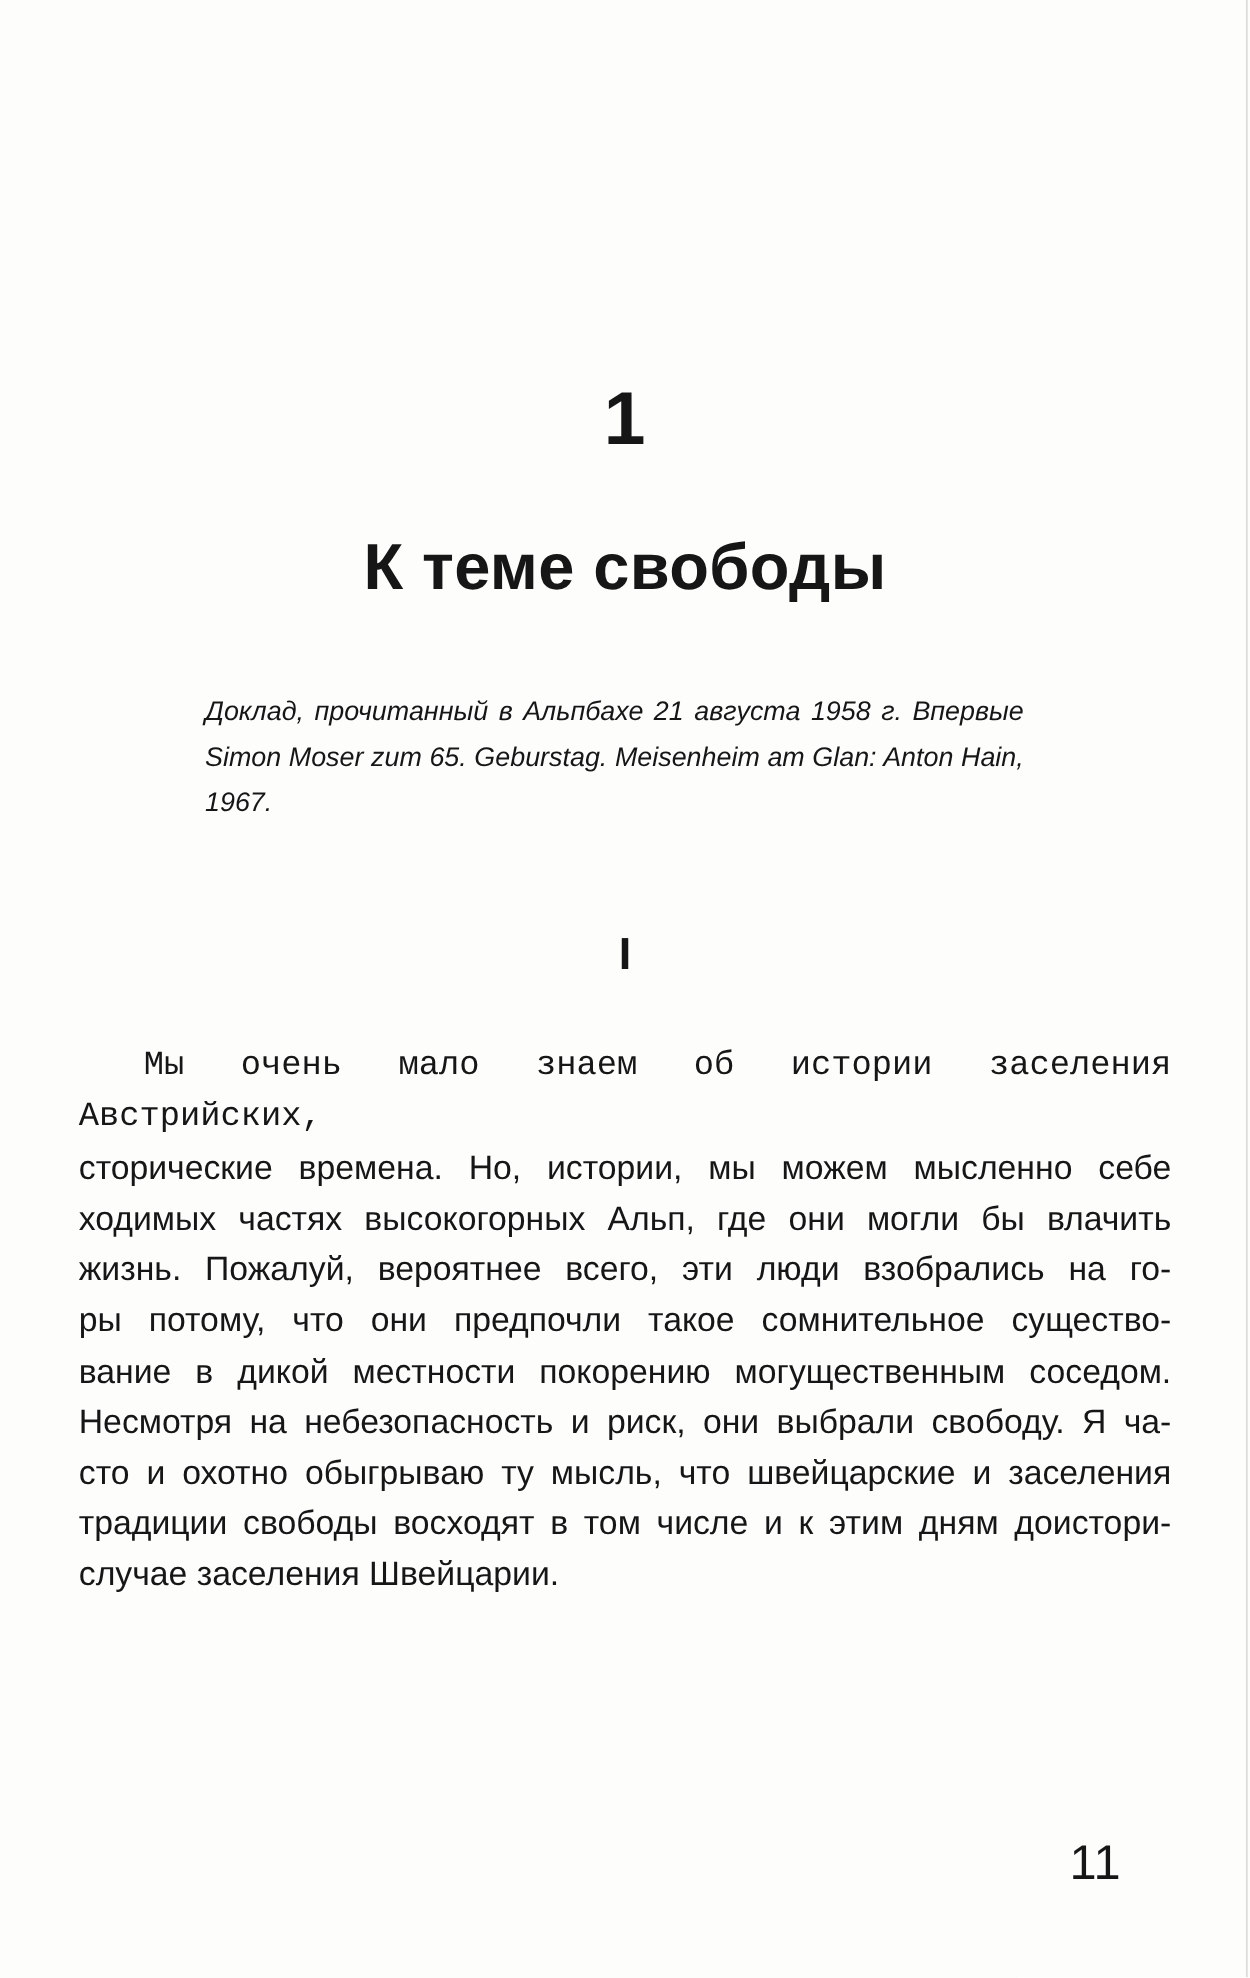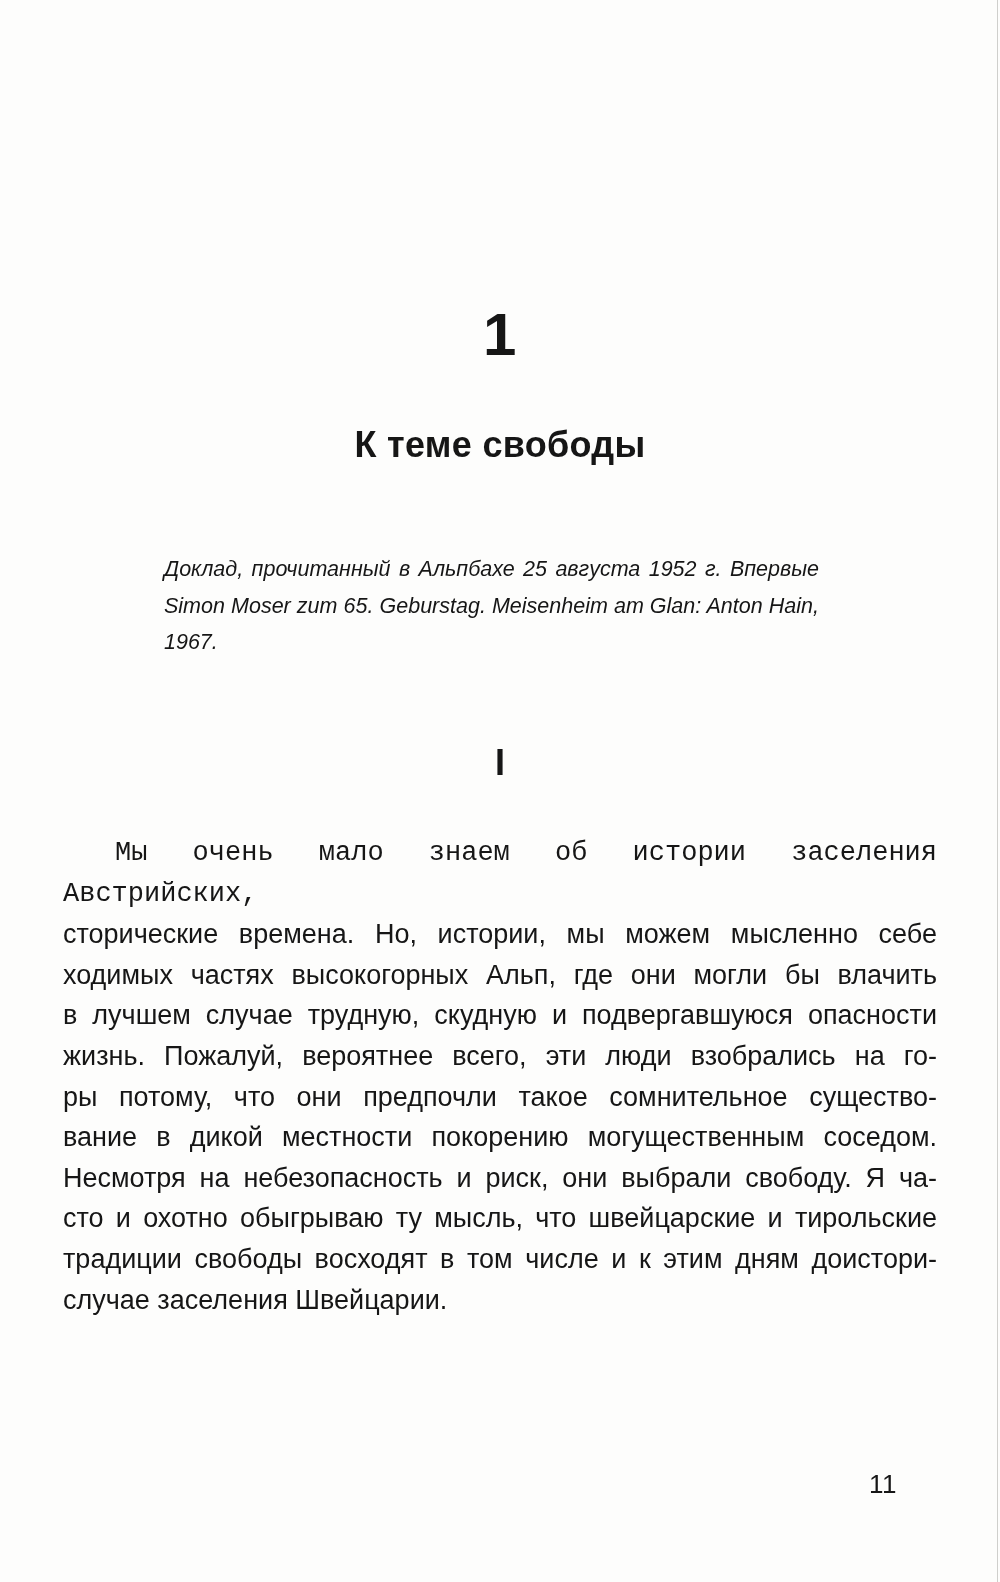--- a/index.html
+++ b/index.html
@@ -32,21 +32,21 @@
     font-size: 60px;
     font-weight: 700;
     letter-spacing: 0.5px;
   }
   .chapter-title {
     position: absolute;
     top: 424px;
     left: 0;
     width: 100%;
     text-align: center;
-    font-size: 36px;
+    font-size: 52px;
     font-weight: 700;
     letter-spacing: 0.3px;
   }
   .epigraph {
     position: absolute;
     top: 551px;
     left: 164px;
     width: 655px;
     font-style: italic;
     font-size: 21.5px;
@@ -83,49 +83,48 @@
     text-indent: 52px;
     font-family: Liberation Mono, monospace;
   }
   .body-line.last {
     text-align-last: left;
   }
   .page-number {
     position: absolute;
     top: 1469px;
     right: 103px;
-    font-size: 26px;
+    font-size: 39px;
     letter-spacing: 0.5px;
   }
 </style>
 </head>
 <body>
 
 <div class="page">
   <div class="page-edge"></div>
 
   <div class="chapter-number">1</div>
 
   <div class="chapter-title">К теме свободы</div>
 
   <div class="epigraph">
-    <div class="epigraph-line">Доклад, прочитанный в Альпбахе 25 августа 1952 г. Впервые</div>
+    <div class="epigraph-line">Доклад, прочитанный в Альпбахе 21 августа 1958 г. Впервые</div>
     <div class="epigraph-line">Simon Moser zum 65. Geburstag. Meisenheim am Glan: Anton Hain, 1967.</div>
   </div>
 
   <div class="section-marker">I</div>
 
   <div class="body-text">
     <div class="body-line first">Мы очень мало знаем об истории заселения Австрийских,</div>
     <div class="body-line">сторические времена. Но, истории, мы можем мысленно себе</div>
     <div class="body-line">ходимых частях высокогорных Альп, где они могли бы влачить</div>
-    <div class="body-line">в лучшем случае трудную, скудную и подвергавшуюся опасности</div>
     <div class="body-line">жизнь. Пожалуй, вероятнее всего, эти люди взобрались на го-</div>
     <div class="body-line">ры потому, что они предпочли такое сомнительное существо-</div>
     <div class="body-line">вание в дикой местности покорению могущественным соседом.</div>
     <div class="body-line">Несмотря на небезопасность и риск, они выбрали свободу. Я ча-</div>
-    <div class="body-line">сто и охотно обыгрываю ту мысль, что швейцарские и тирольские</div>
+    <div class="body-line">сто и охотно обыгрываю ту мысль, что швейцарские и заселения</div>
     <div class="body-line">традиции свободы восходят в том числе и к этим дням доистори-</div>
     <div class="body-line last">случае заселения Швейцарии.</div>
   </div>
 
   <div class="page-number">11</div>
 </div>
 
 </body></html>

